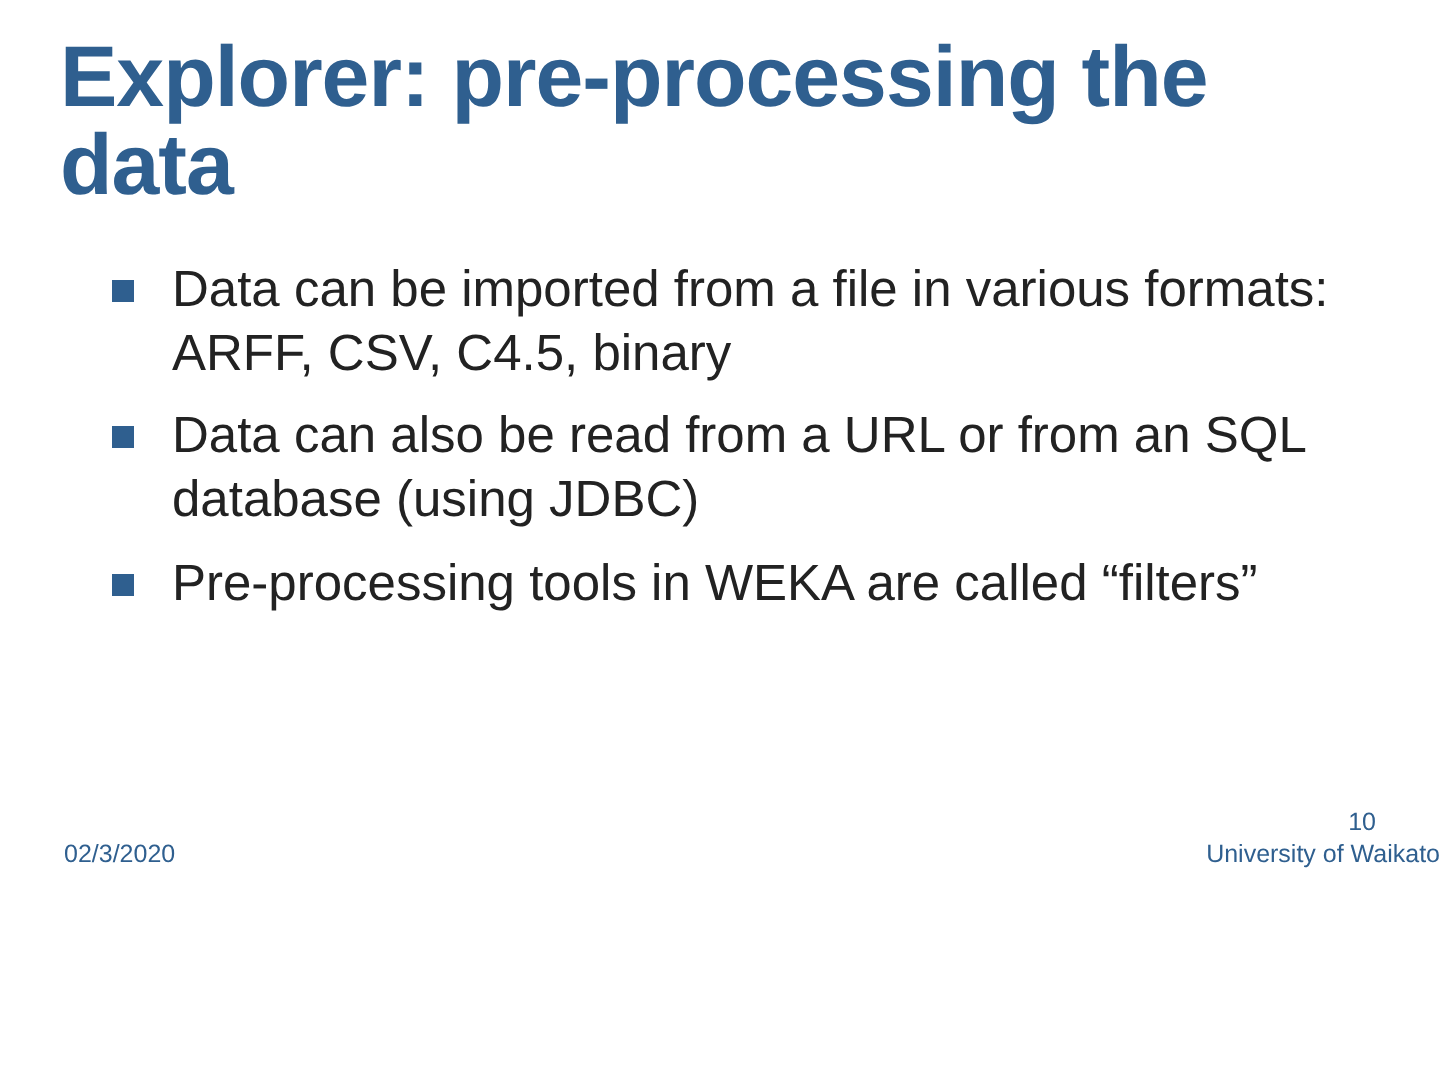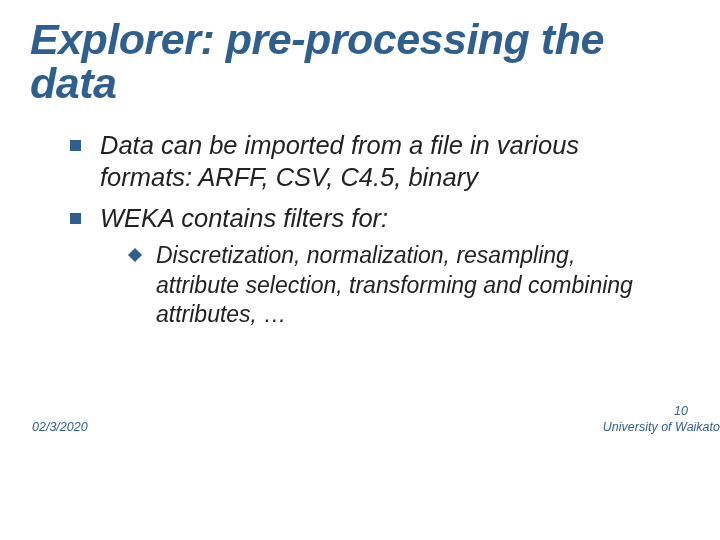--- a/index.html
+++ b/index.html
@@ -11,33 +11,32 @@
     font-family: Arial, Helvetica, sans-serif;
     color: #1f1f1f;
     overflow: hidden;
   }
   .slide {
     position: relative;
     width: 720px;
     height: 448px;
     box-sizing: border-box;
     padding: 18px 30px 0 30px;
-    font-style: italic;
   }
   .title {
     color: #2f5f8f;
     font-weight: 700;
     font-size: 43px;
     line-height: 1.02;
     letter-spacing: -0.5px;
     margin: 0 0 24px 0;
   }
   ul.level1 {
     list-style: none;
-    margin: 18px;
+    margin: 4px;
     padding: 0 8px 0 22px;
   }
   ul.level1 > li {
     position: relative;
     font-size: 25.5px;
     line-height: 1.25;
     margin-bottom: 10px;
     padding-left: 30px;
     color: #222;
   }
@@ -91,26 +90,24 @@
 
 <div class="slide">
 
   <h1 class="title">Explorer: pre-processing the data</h1>
 
   <ul class="level1">
     <li>
       <span>Data can be imported from a file in various formats: ARFF, CSV, C4.5, binary</span>
     </li>
     <li>
-      <span>WEKA contains filters for:</span>
-      <ul class="level2">
-        <li>
-          <span>Discretization, normalization, resampling, attribute selection, transforming and combining attributes, …</span>
-        </li>
-      </ul>
+      <span>Data can also be read from a URL or from an SQL database (using JDBC)</span>
+    </li>
+    <li>
+      <span>Pre-processing tools in WEKA are called “filters”</span>
     </li>
   </ul>
 
   <div class="footer">
     <span class="date">02/3/2020</span>
     <span class="org">University of Waikato</span>
     <span class="num">10</span>
   </div>
 
 </div>

